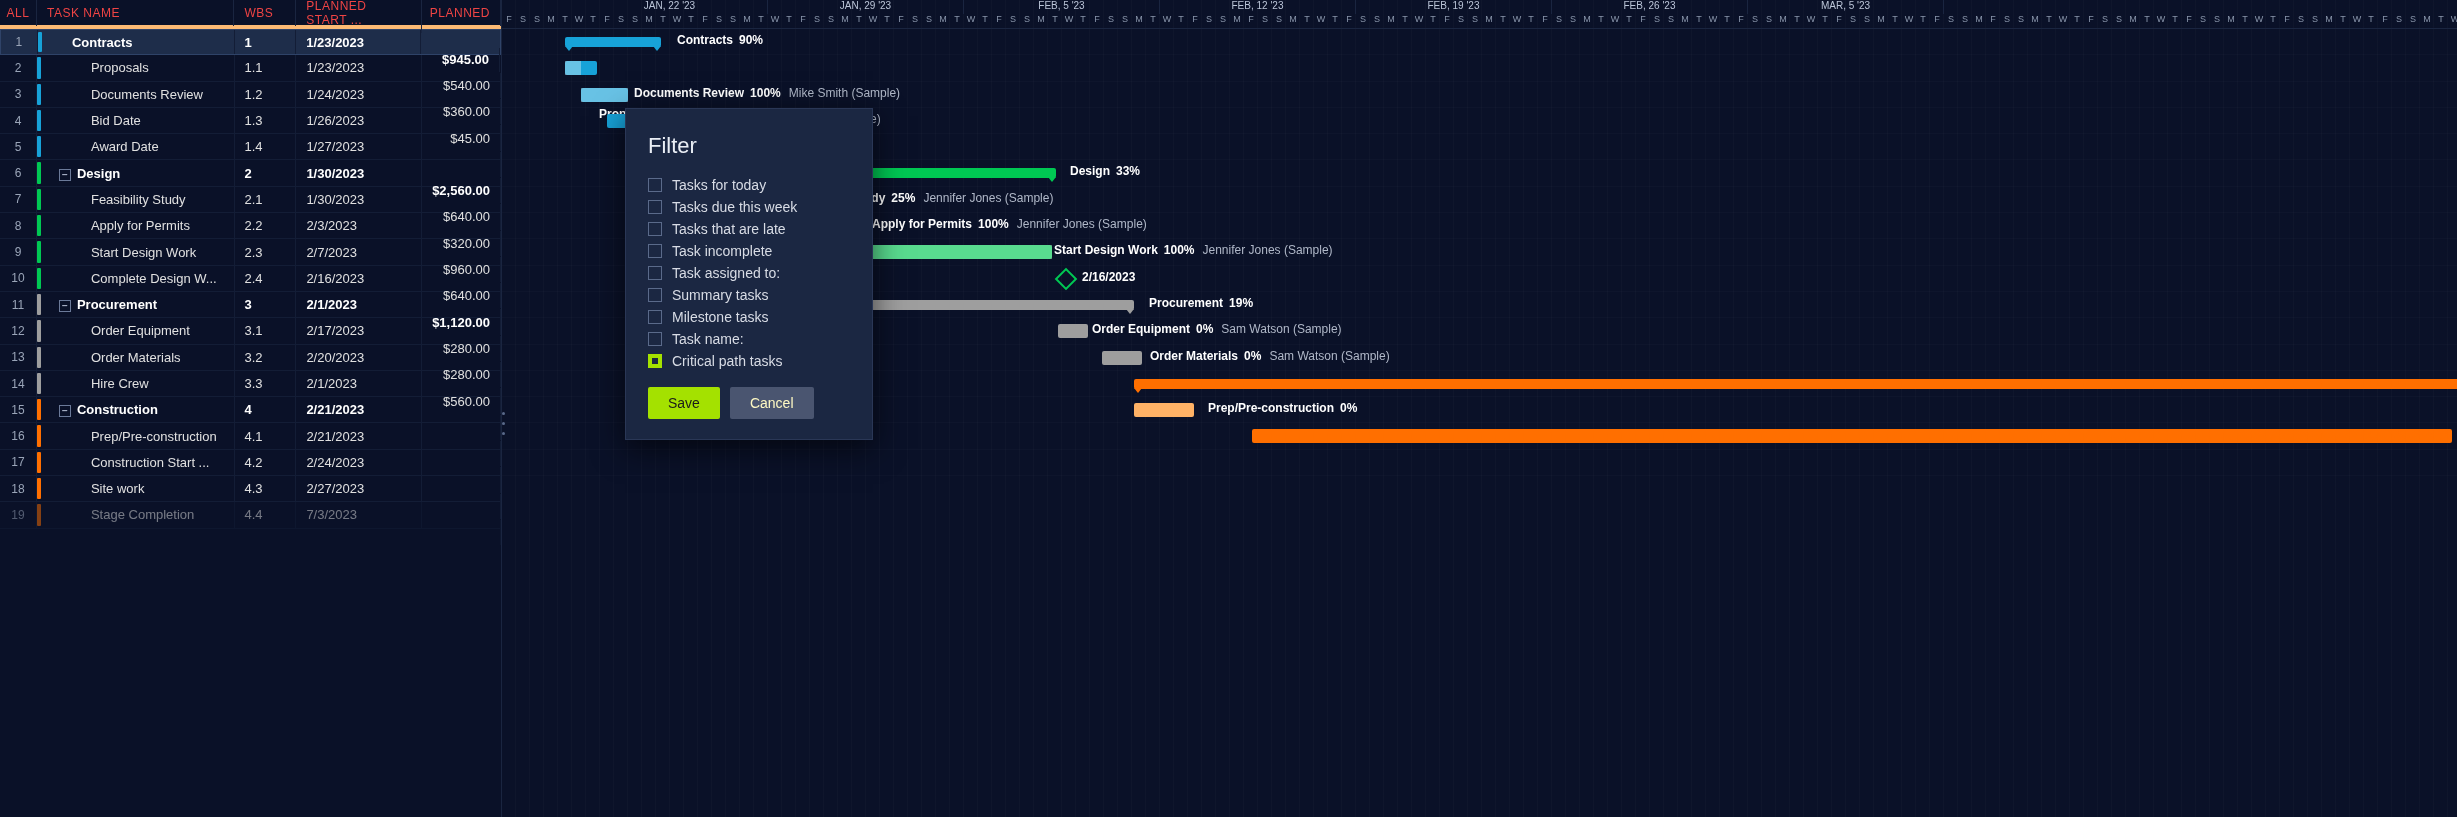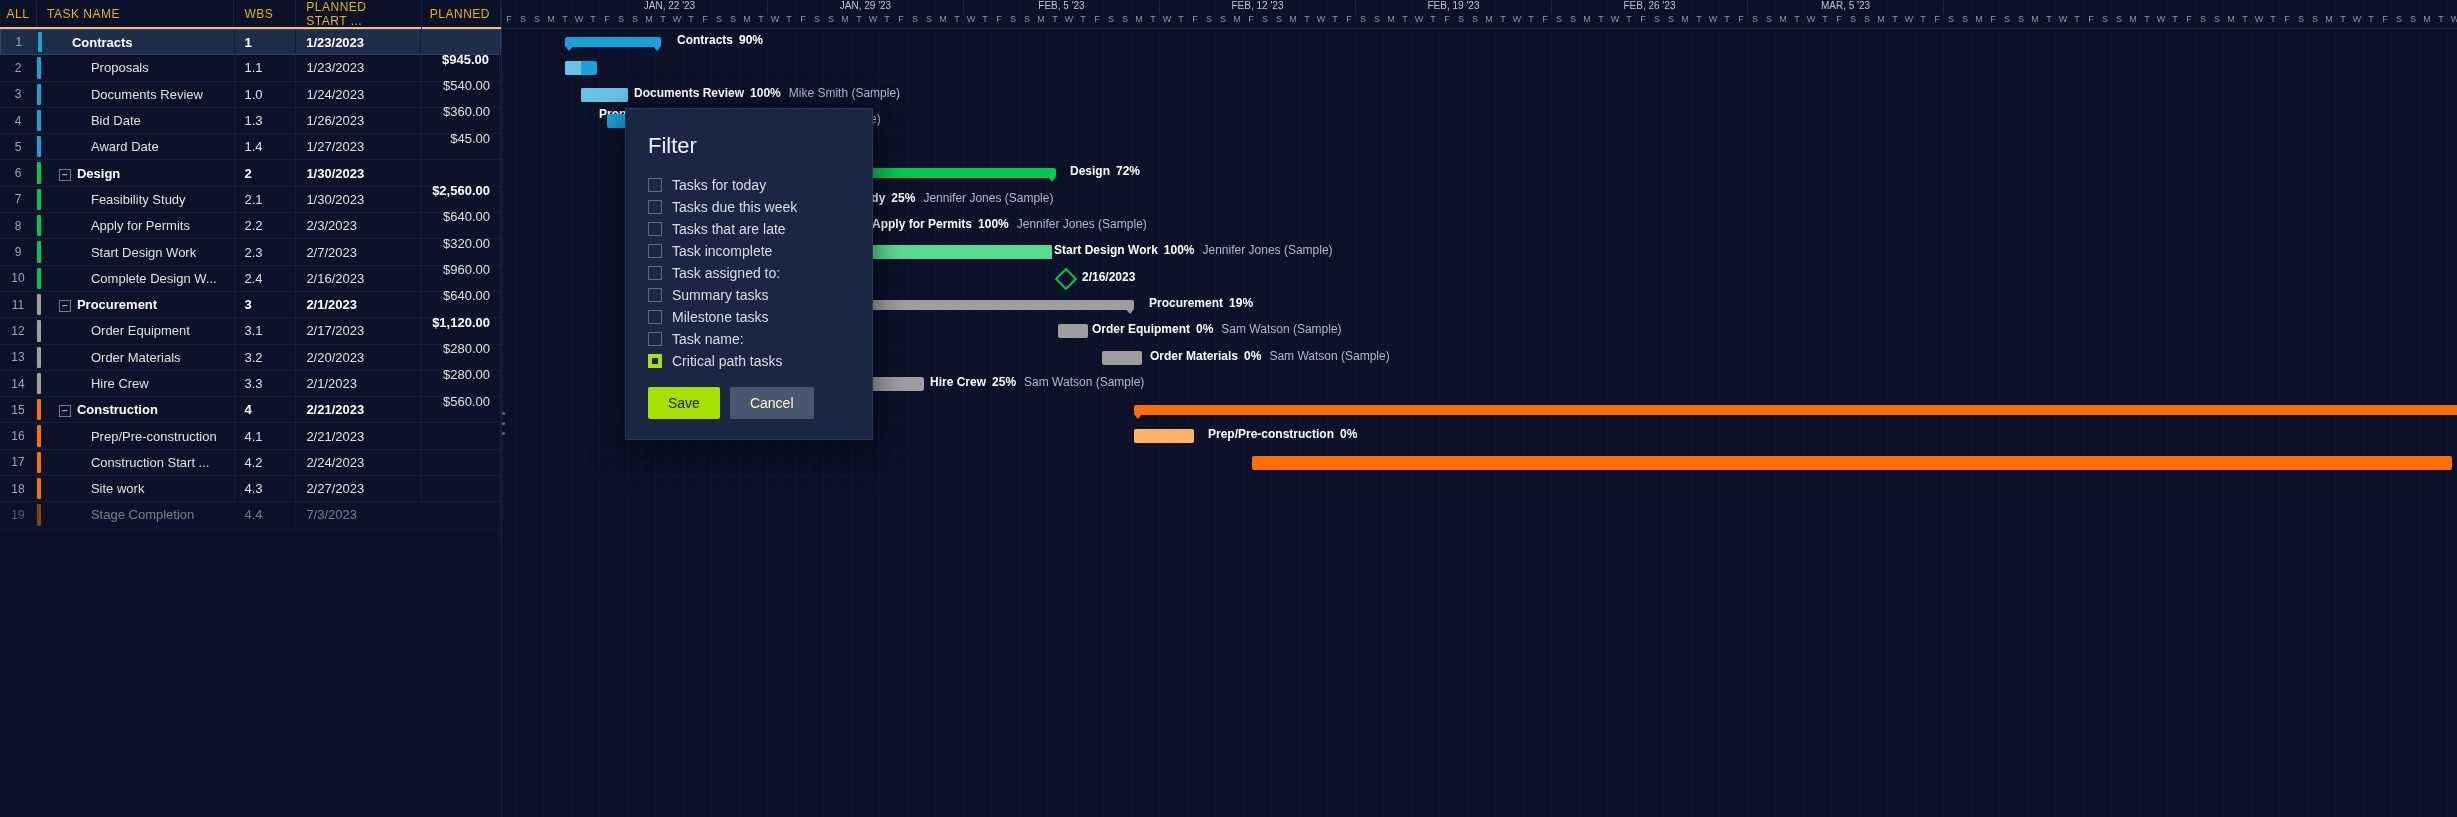--- a/index.html
+++ b/index.html
@@ -18,24 +18,24 @@
     width: 502px;
     flex-shrink: 0;
     background: #0a1128;
     border-right: 1px solid #1a2540;
     overflow: hidden;
   }
   .grid-header {
     display: flex;
     height: 29px;
     background: #0a1128;
-    border-bottom: 2px solid #fdba74;
+    border-bottom: 4px solid #fdba74;
     font-size: 12px;
     letter-spacing: 0.5px;
-    color: #eab308;
+    color: #ef4444;
     align-items: center;
   }
   .gh-cell { border-right: 1px solid #1a2540; padding: 6px 10px; display:flex; align-items:center; }
   .col-all { width: 37px; justify-content:center;}
   .col-name { width: 198px; }
   .col-wbs { width: 62px; }
   .col-start { width: 126px; }
   .col-planned { width: 79px; justify-content:flex-end; }
   .grid-body { }
   .grow { display:flex; height: 26.3px; align-items:center; border-bottom:1px solid #131d36;}
@@ -113,21 +113,21 @@
           <div class="gc gc-wbs ">1.1</div>
           <div class="gc gc-start ">1/23/2023</div>
           <div class="gc gc-planned ">$540.00</div>
         </div>
         <div class="grow">
           <div class="gc gc-rownum">3</div>
           <div class="gc gc-name">
             <span class="color-bar cb-cyan"></span>
             <span class="ind-2 ">Documents Review</span>
           </div>
-          <div class="gc gc-wbs ">1.0</div>
+          <div class="gc gc-wbs ">1.2</div>
           <div class="gc gc-start ">1/24/2023</div>
           <div class="gc gc-planned ">$360.00</div>
         </div>
         <div class="grow">
           <div class="gc gc-rownum">4</div>
           <div class="gc gc-name">
             <span class="color-bar cb-cyan"></span>
             <span class="ind-2 ">Bid Date</span>
           </div>
           <div class="gc gc-wbs ">1.3</div>
@@ -458,21 +458,21 @@
           </div>
           <div class="bar-label" style="left: 132px;"><span class="name">Documents Review</span><span class="pct">100%</span><span class="assignee">Mike Smith (Sample)</span></div>
         </div>
         <div class="grow-g">
           <div class="bar" style="left: 105px; width: 20px; background: rgb(23, 162, 216);"></div>
           <div class="bar-label" style="left: 360px;"><span class="name"></span><span class="assignee">e)</span></div>
         </div>
         <div class="grow-g"></div>
         <div class="grow-g">
           <div class="bar summary-bar" style="left: 162px; width: 392px; background: rgb(0, 200, 83); color: rgb(0, 200, 83);"></div>
-          <div class="bar-label" style="left: 568px;"><span class="name">Design</span><span class="pct">72%</span></div>
+          <div class="bar-label" style="left: 568px;"><span class="name">Design</span><span class="pct">33%</span></div>
         </div>
         <div class="grow-g">
           <div class="bar" style="left: 162px; width: 60px; background: rgb(0, 200, 83);">
             <div class="progress-inner" style="width: 25%;"></div>
           </div>
           <div class="bar-label" style="left: 350px;"><span class="name">Study</span><span class="pct">25%</span><span class="assignee">Jennifer Jones (Sample)</span></div>
         </div>
         <div class="grow-g">
           <div class="bar" style="left: 222px; width: 30px; background: rgb(0, 200, 83);">
             <div class="progress-inner" style="width: 100%;"></div>
@@ -493,26 +493,20 @@
           <div class="bar summary-bar" style="left: 192px; width: 440px; background: rgb(158, 158, 158); color: rgb(158, 158, 158);"></div>
           <div class="bar-label" style="left: 647px;"><span class="name">Procurement</span><span class="pct">19%</span></div>
         </div>
         <div class="grow-g">
           <div class="bar" style="left: 556px; width: 30px; background: rgb(158, 158, 158);"></div>
           <div class="bar-label" style="left: 590px;"><span class="name">Order Equipment</span><span class="pct">0%</span><span class="assignee">Sam Watson (Sample)</span></div>
         </div>
         <div class="grow-g">
           <div class="bar" style="left: 600px; width: 40px; background: rgb(158, 158, 158);"></div>
           <div class="bar-label" style="left: 648px;"><span class="name">Order Materials</span><span class="pct">0%</span><span class="assignee">Sam Watson (Sample)</span></div>
-        </div>
-        <div class="grow-g">
-          <div class="bar" style="left: 192px; width: 230px; background: rgb(158, 158, 158);">
-            <div class="progress-inner" style="width: 25%;"></div>
-          </div>
-          <div class="bar-label" style="left: 428px;"><span class="name">Hire Crew</span><span class="pct">25%</span><span class="assignee">Sam Watson (Sample)</span></div>
         </div>
         <div class="grow-g">
           <div class="bar summary-bar" style="left: 632px; width: 1400px; background: rgb(255, 111, 0); color: rgb(255, 111, 0);"></div>
         </div>
         <div class="grow-g">
           <div class="bar" style="left: 632px; width: 60px; background: rgb(255, 178, 102);"></div>
           <div class="bar-label" style="left: 706px;"><span class="name">Prep/Pre-construction</span><span class="pct">0%</span></div>
         </div>
         <div class="grow-g">
           <div class="bar" style="left: 750px; width: 1200px; background: rgb(255, 111, 0);"></div>

